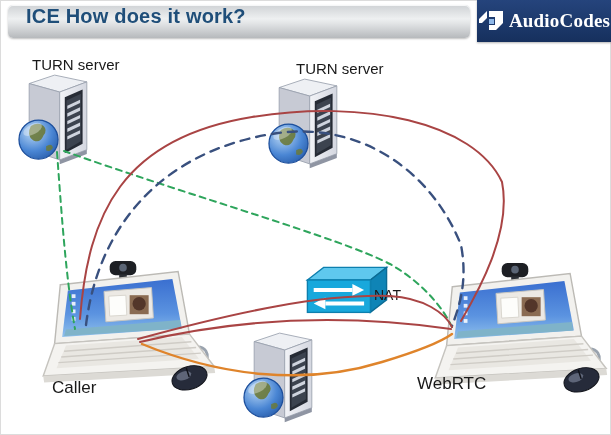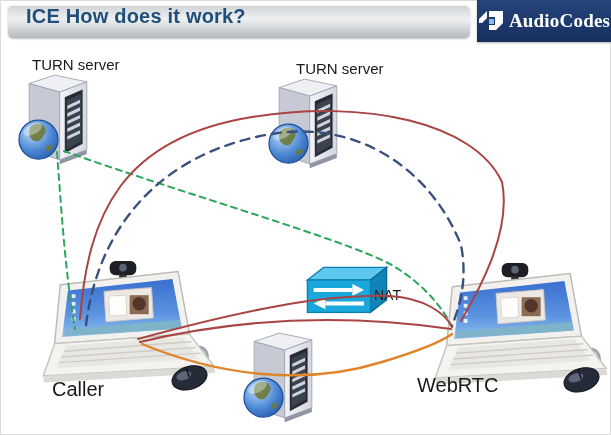--- a/index.html
+++ b/index.html
@@ -34,21 +34,21 @@
     font-weight:700;font-size:19px;letter-spacing:.2px;
   }
   
   .node{position:absolute;z-index:2;}
   .node svg{display:block;}
   .lines-layer{position:absolute;left:0;top:0;width:611px;height:435px;z-index:5;pointer-events:none;}
   .node-label{
     position:absolute;z-index:4;color:#191919;
     font-size:15px;white-space:nowrap;
   }
-  .big-label{font-size:20px;}
+  .big-label{font-size:17px;}
   .nat-label{font-size:14px;}
   .hidden-defs{position:absolute;width:0;height:0;overflow:hidden;}
 </style>
 </head>
 <body>
 
 <svg class="hidden-defs" aria-hidden="true">
   <defs>
     <linearGradient id="screenGrad" x1="0" y1="0" x2="0" y2="1">
       <stop offset="0" stop-color="#3a6fd0"></stop>

